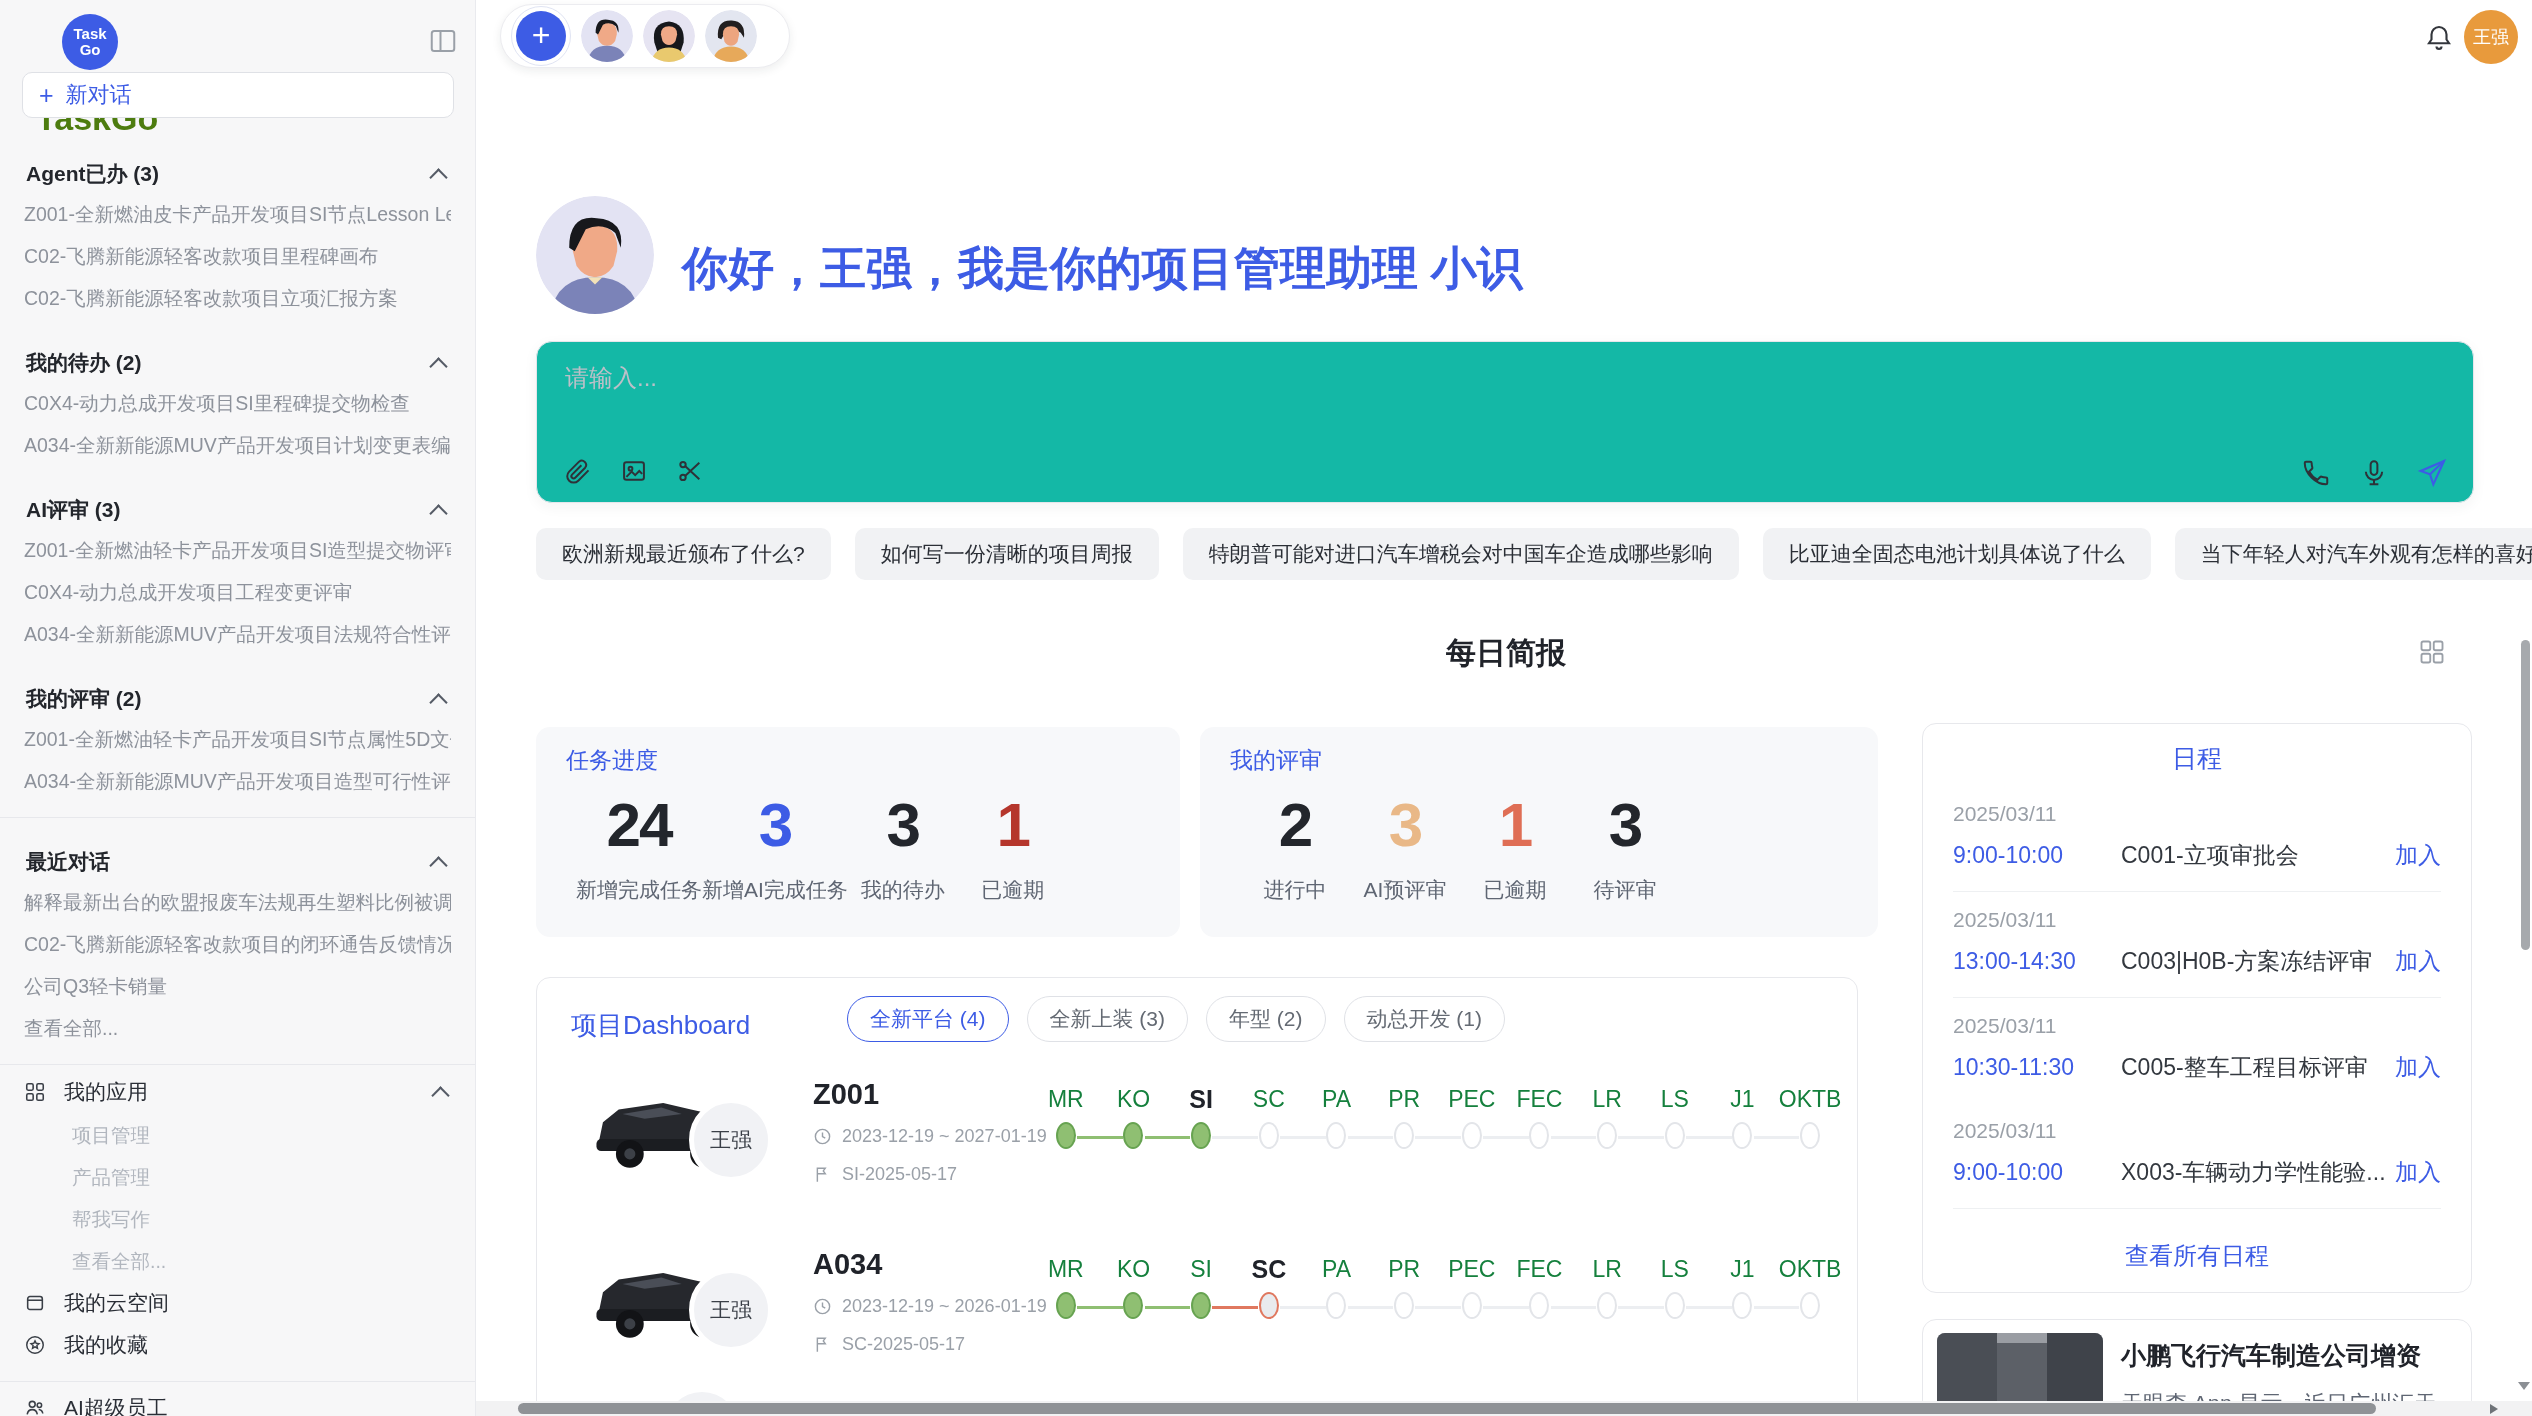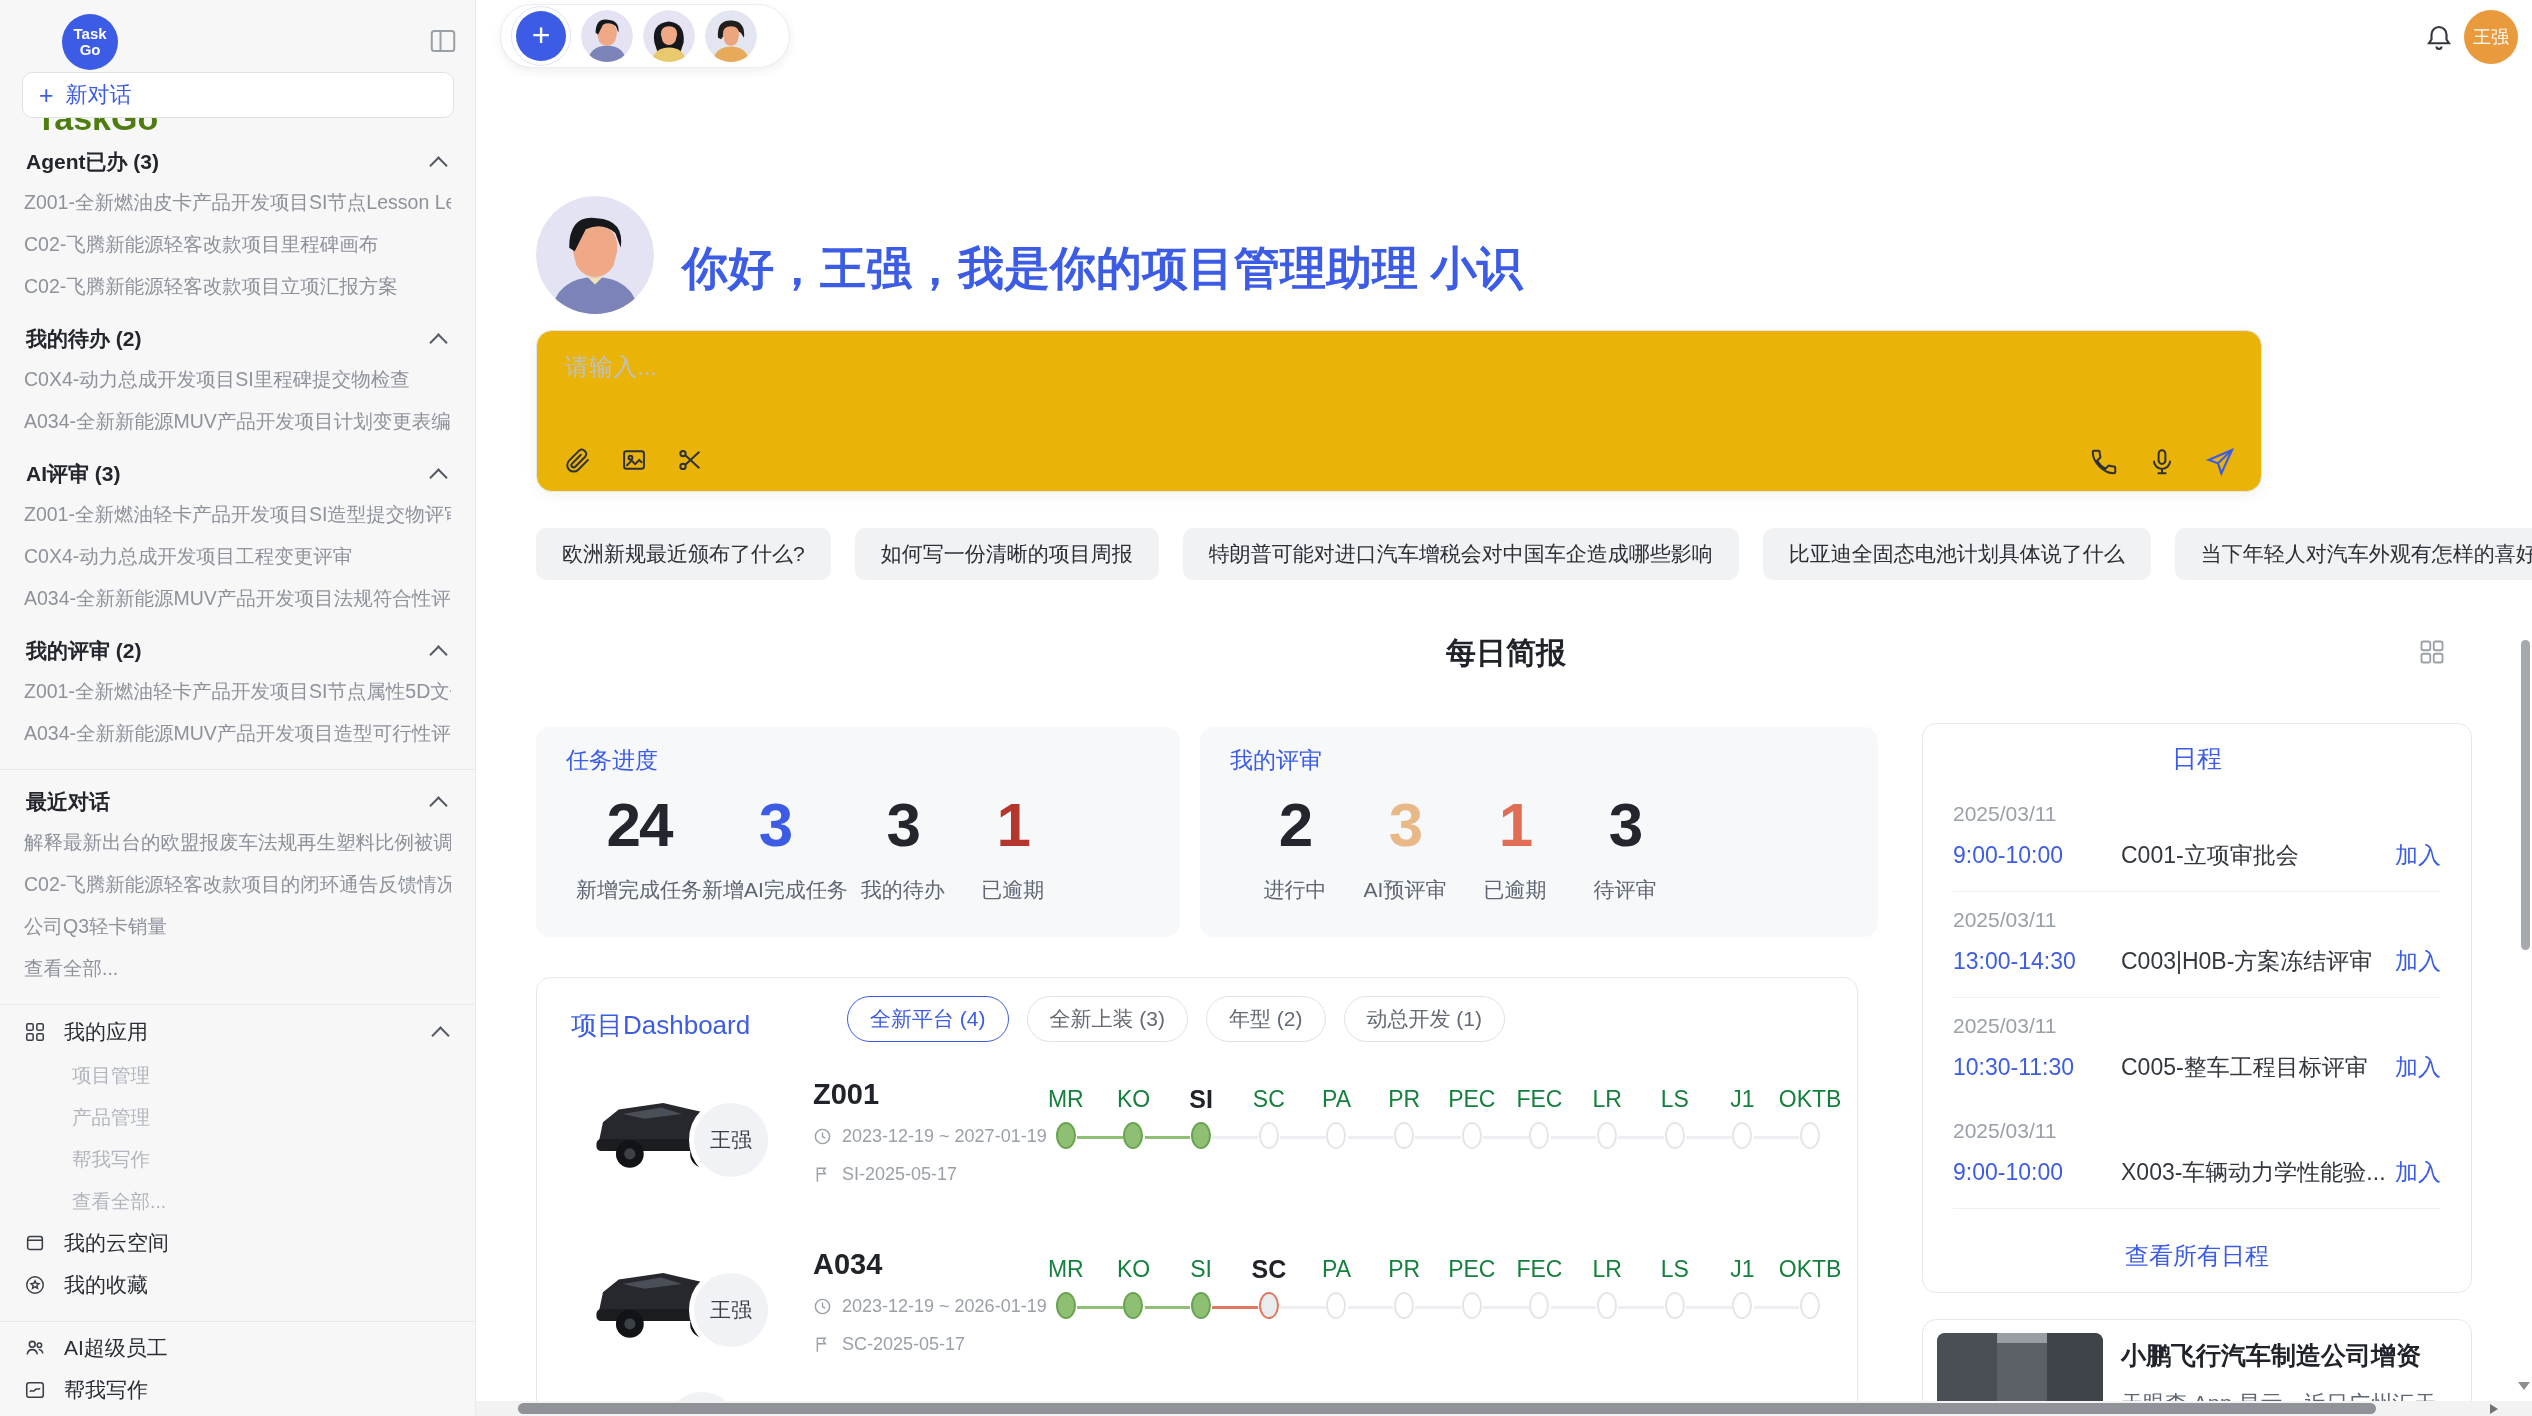--- a/index.html
+++ b/index.html
@@ -10,21 +10,21 @@
 
   
   .sidebar{position:absolute;left:0;top:0;width:476px;height:1416px;background:#f7f7f8;border-right:1px solid #e9eaee;box-sizing:border-box;}
   .logo-row{position:absolute;left:22px;top:14px;display:flex;align-items:center;flex-direction:column;}
   .logo-circle{width:56px;height:56px;border-radius:50%;background:var(--accent,#3d5ce5);color:#fff;display:flex;flex-direction:column;align-items:center;justify-content:center;font-size:15px;font-weight:700;line-height:16px;}
   .app-title{margin-left:14px;font-size:34px;font-weight:700;color:#4d7c0f;margin-top:29px;}
   .collapse-btn{position:absolute;left:428px;top:26px;width:30px;height:30px;}
   .newchat{position:absolute;left:22px;top:72px;width:432px;height:46px;background:#fff;border:1px solid #dfe1e6;border-radius:10px;display:flex;align-items:center;padding-left:16px;box-sizing:border-box;color:var(--accent,#3d5ce5);font-size:22px;cursor:pointer;}
   .newchat .plus{font-size:25px;margin-right:12px;font-weight:400;}
   .side-scroll{position:absolute;top:130px;left:0;right:0;bottom:0;padding:0 24px;overflow:hidden;}
-  .sec-head{display:flex;justify-content:space-between;align-items:center;font-size:21px;font-weight:700;color:#23262c;margin:17px 2px 4px;line-height:30px;cursor:pointer;}
+  .sec-head{display:flex;justify-content:space-between;align-items:center;font-size:21px;font-weight:700;color:#23262c;margin:29px 2px 4px;line-height:30px;cursor:pointer;}
   .chev{width:11px;height:11px;border-left:2px solid #555b66;border-top:2px solid #555b66;transform:rotate(45deg);margin-top:6px;margin-right:4px;}
   .side-item{font-size:19.5px;color:#8d929b;line-height:42px;white-space:nowrap;overflow:hidden;cursor:pointer;}
   .side-sub{font-size:19.5px;color:#b1b6be;line-height:42px;padding-left:48px;white-space:nowrap;overflow:hidden;cursor:pointer;}
   .side-div{height:1px;background:#e7e8ec;margin:15px -24px 5px;}
   .menu-row{display:flex;align-items:center;font-size:21px;color:#2a2e36;line-height:42px;cursor:pointer;}
   .menu-row svg{margin-right:18px;flex:none;}
   .apps-head{display:flex;align-items:center;justify-content:space-between;font-size:21px;color:#2a2e36;line-height:44px;cursor:pointer;}
   .apps-left{display:flex;align-items:center;}
   .apps-left svg{margin-right:18px;}
 
@@ -33,21 +33,21 @@
   .toolbar{position:absolute;left:24px;top:4px;width:290px;height:64px;background:#fff;border:1px solid #ececf0;border-radius:33px;box-shadow:0 3px 10px rgba(31,35,41,.08);display:flex;align-items:center;padding-left:10px;box-sizing:border-box;gap:10px;}
   .plus-ring{width:60px;height:60px;border-radius:50%;border:1px solid #e0e4f3;display:flex;align-items:center;justify-content:center;box-sizing:border-box;cursor:pointer;}
   .plus-circle{width:50px;height:50px;border-radius:50%;background:var(--accent,#3d5ce5);color:#fff;font-size:32px;display:flex;align-items:center;justify-content:center;line-height:1;padding-bottom:3px;box-sizing:border-box;}
   .tb-avatar{width:52px;height:52px;border-radius:50%;overflow:hidden;flex:none;cursor:pointer;}
   .bell{position:absolute;left:1948px;top:22px;width:32px;height:32px;cursor:pointer;}
   .user-badge{position:absolute;left:1988px;top:10px;width:54px;height:54px;border-radius:50%;background:#e89a3c;color:#fff;font-size:18px;display:flex;align-items:center;justify-content:center;cursor:pointer;}
 
   .hero-avatar{position:absolute;left:60px;top:196px;width:118px;height:118px;border-radius:50%;overflow:hidden;}
   .greeting{position:absolute;left:206px;top:238px;font-size:46px;font-weight:700;color:var(--accent,#3d5ce5);}
 
-  .composer{position:absolute;left:60px;top:330px;width:1726px;height:162px;background:#eab308;border:1px solid #e5e6eb;border-radius:16px;box-sizing:border-box;box-shadow:0 4px 14px rgba(31,35,41,.05);}
+  .composer{position:absolute;left:60px;top:341px;width:1938px;height:162px;background:#14b8a6;border:1px solid #e5e6eb;border-radius:16px;box-sizing:border-box;box-shadow:0 4px 14px rgba(31,35,41,.05);}
   .composer textarea{position:absolute;left:26px;top:18px;width:1700px;height:58px;border:none;outline:none;resize:none;background:transparent;font-family:inherit;font-size:24px;color:#33383f;}
   .composer textarea::placeholder{color:#bcc0c8;}
   .comp-left{position:absolute;left:24px;bottom:14px;display:flex;gap:22px;}
   .comp-right{position:absolute;right:24px;bottom:12px;display:flex;gap:24px;align-items:center;}
   .icon-btn{width:34px;height:34px;display:flex;align-items:center;justify-content:center;cursor:pointer;background:none;border:none;padding:0;}
 
   .chips{position:absolute;left:60px;top:528px;display:flex;gap:24px;}
   .chip{height:52px;line-height:52px;background:#f1f2f4;border-radius:10px;padding:0 26px;font-size:21px;color:#2b2f36;white-space:nowrap;cursor:pointer;}
 
   .briefing-title{position:absolute;left:60px;top:633px;width:1940px;text-align:center;font-size:30px;font-weight:700;color:#20232a;}

